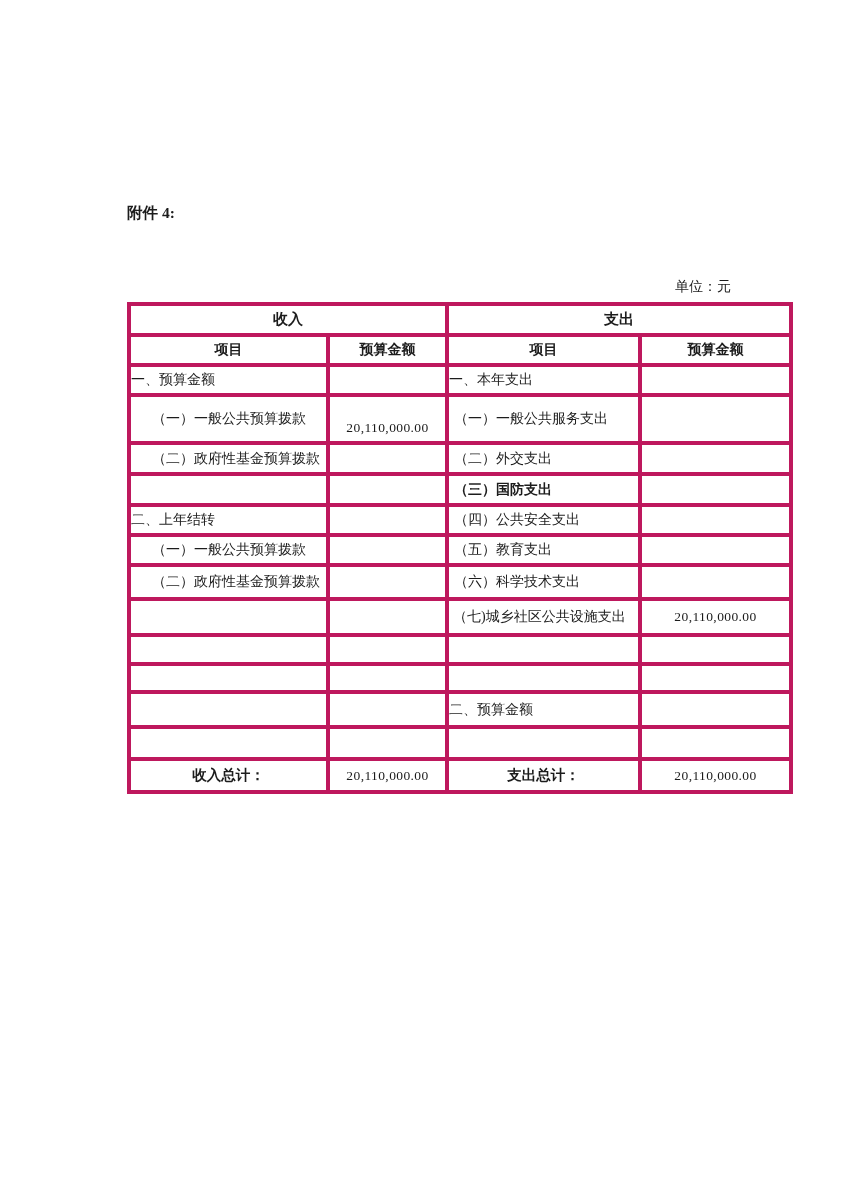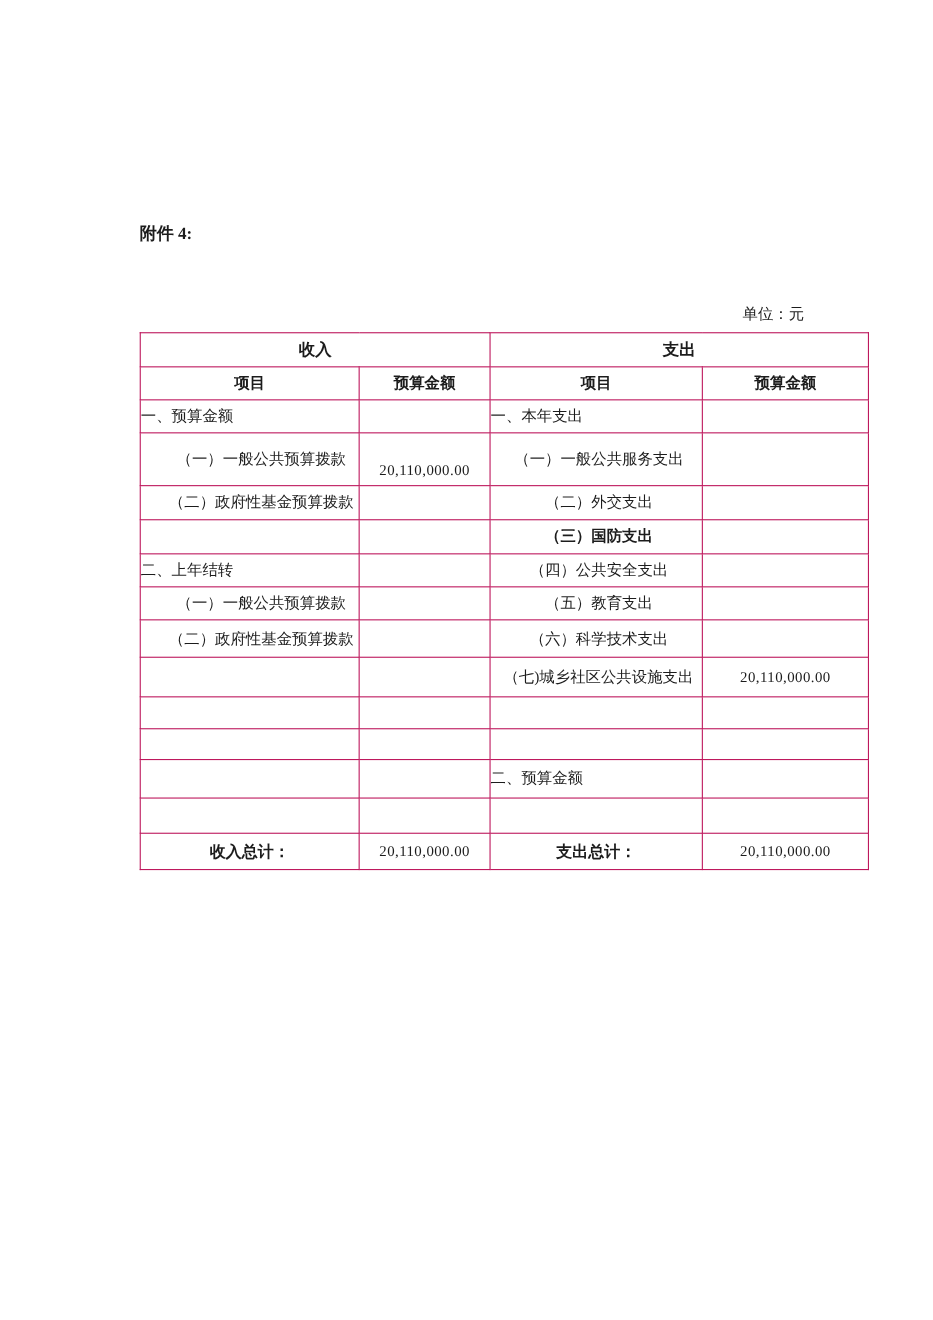--- a/index.html
+++ b/index.html
@@ -27,21 +27,21 @@
   .unit-note {
     position: absolute; left: 127px; top: 277px; width: 604px;
     text-align: right;
     font-size: 14px; line-height: 20px;
   }
   table.budget {
     position: absolute; left: 127px; top: 302px; width: 662px;
     border-collapse: collapse; table-layout: fixed;
   }
   table.budget th, table.budget td {
-    border: 1px solid #be185d;
+    border: 4px solid #be185d;
     padding: 0;
     vertical-align: middle;
     overflow: hidden;
     white-space: nowrap;
   }
   thead tr:nth-child(1) { height: 31px; }
   thead tr:nth-child(2) { height: 30px; }
   th.sec-header { font-size: 15px; font-weight: bold; text-align: center; }
   th.col-header { font-size: 14px; font-weight: bold; text-align: center; }
 
@@ -51,21 +51,21 @@
   tbody tr:nth-child(4)  { height: 31px; font-weight: bold; }
   tbody tr:nth-child(7)  { height: 34px; }
   tbody tr:nth-child(8)  { height: 36px; }
   tbody tr:nth-child(9)  { height: 29px; }
   tbody tr:nth-child(10) { height: 28px; }
   tbody tr:nth-child(11) { height: 35px; }
   tbody tr:nth-child(12) { height: 32px; }
   tbody tr:nth-child(13) { height: 33px; }
 
   td.item    { text-align: left; font-size: 14px; padding-left: 7px; }
-  td.subitem { text-align: center; font-size: 14px; }
+  td.subitem { text-align: left; font-size: 14px; }
   td:nth-child(1).subitem { padding-left: 21px; }
   td:nth-child(3).subitem { padding-left: 5px; }
   tbody tr:nth-child(8) td:nth-child(3).subitem { padding-left: 4px; }
   td.total   { text-align: center; font-size: 14.5px; font-weight: bold; }
   td.amount  { text-align: center; font-size: 13.5px; letter-spacing: 0.4px; }
   tbody tr:nth-child(2) td:nth-child(2).amount {
     vertical-align: bottom; padding-bottom: 5px;
   }
 </style>
 </head>

